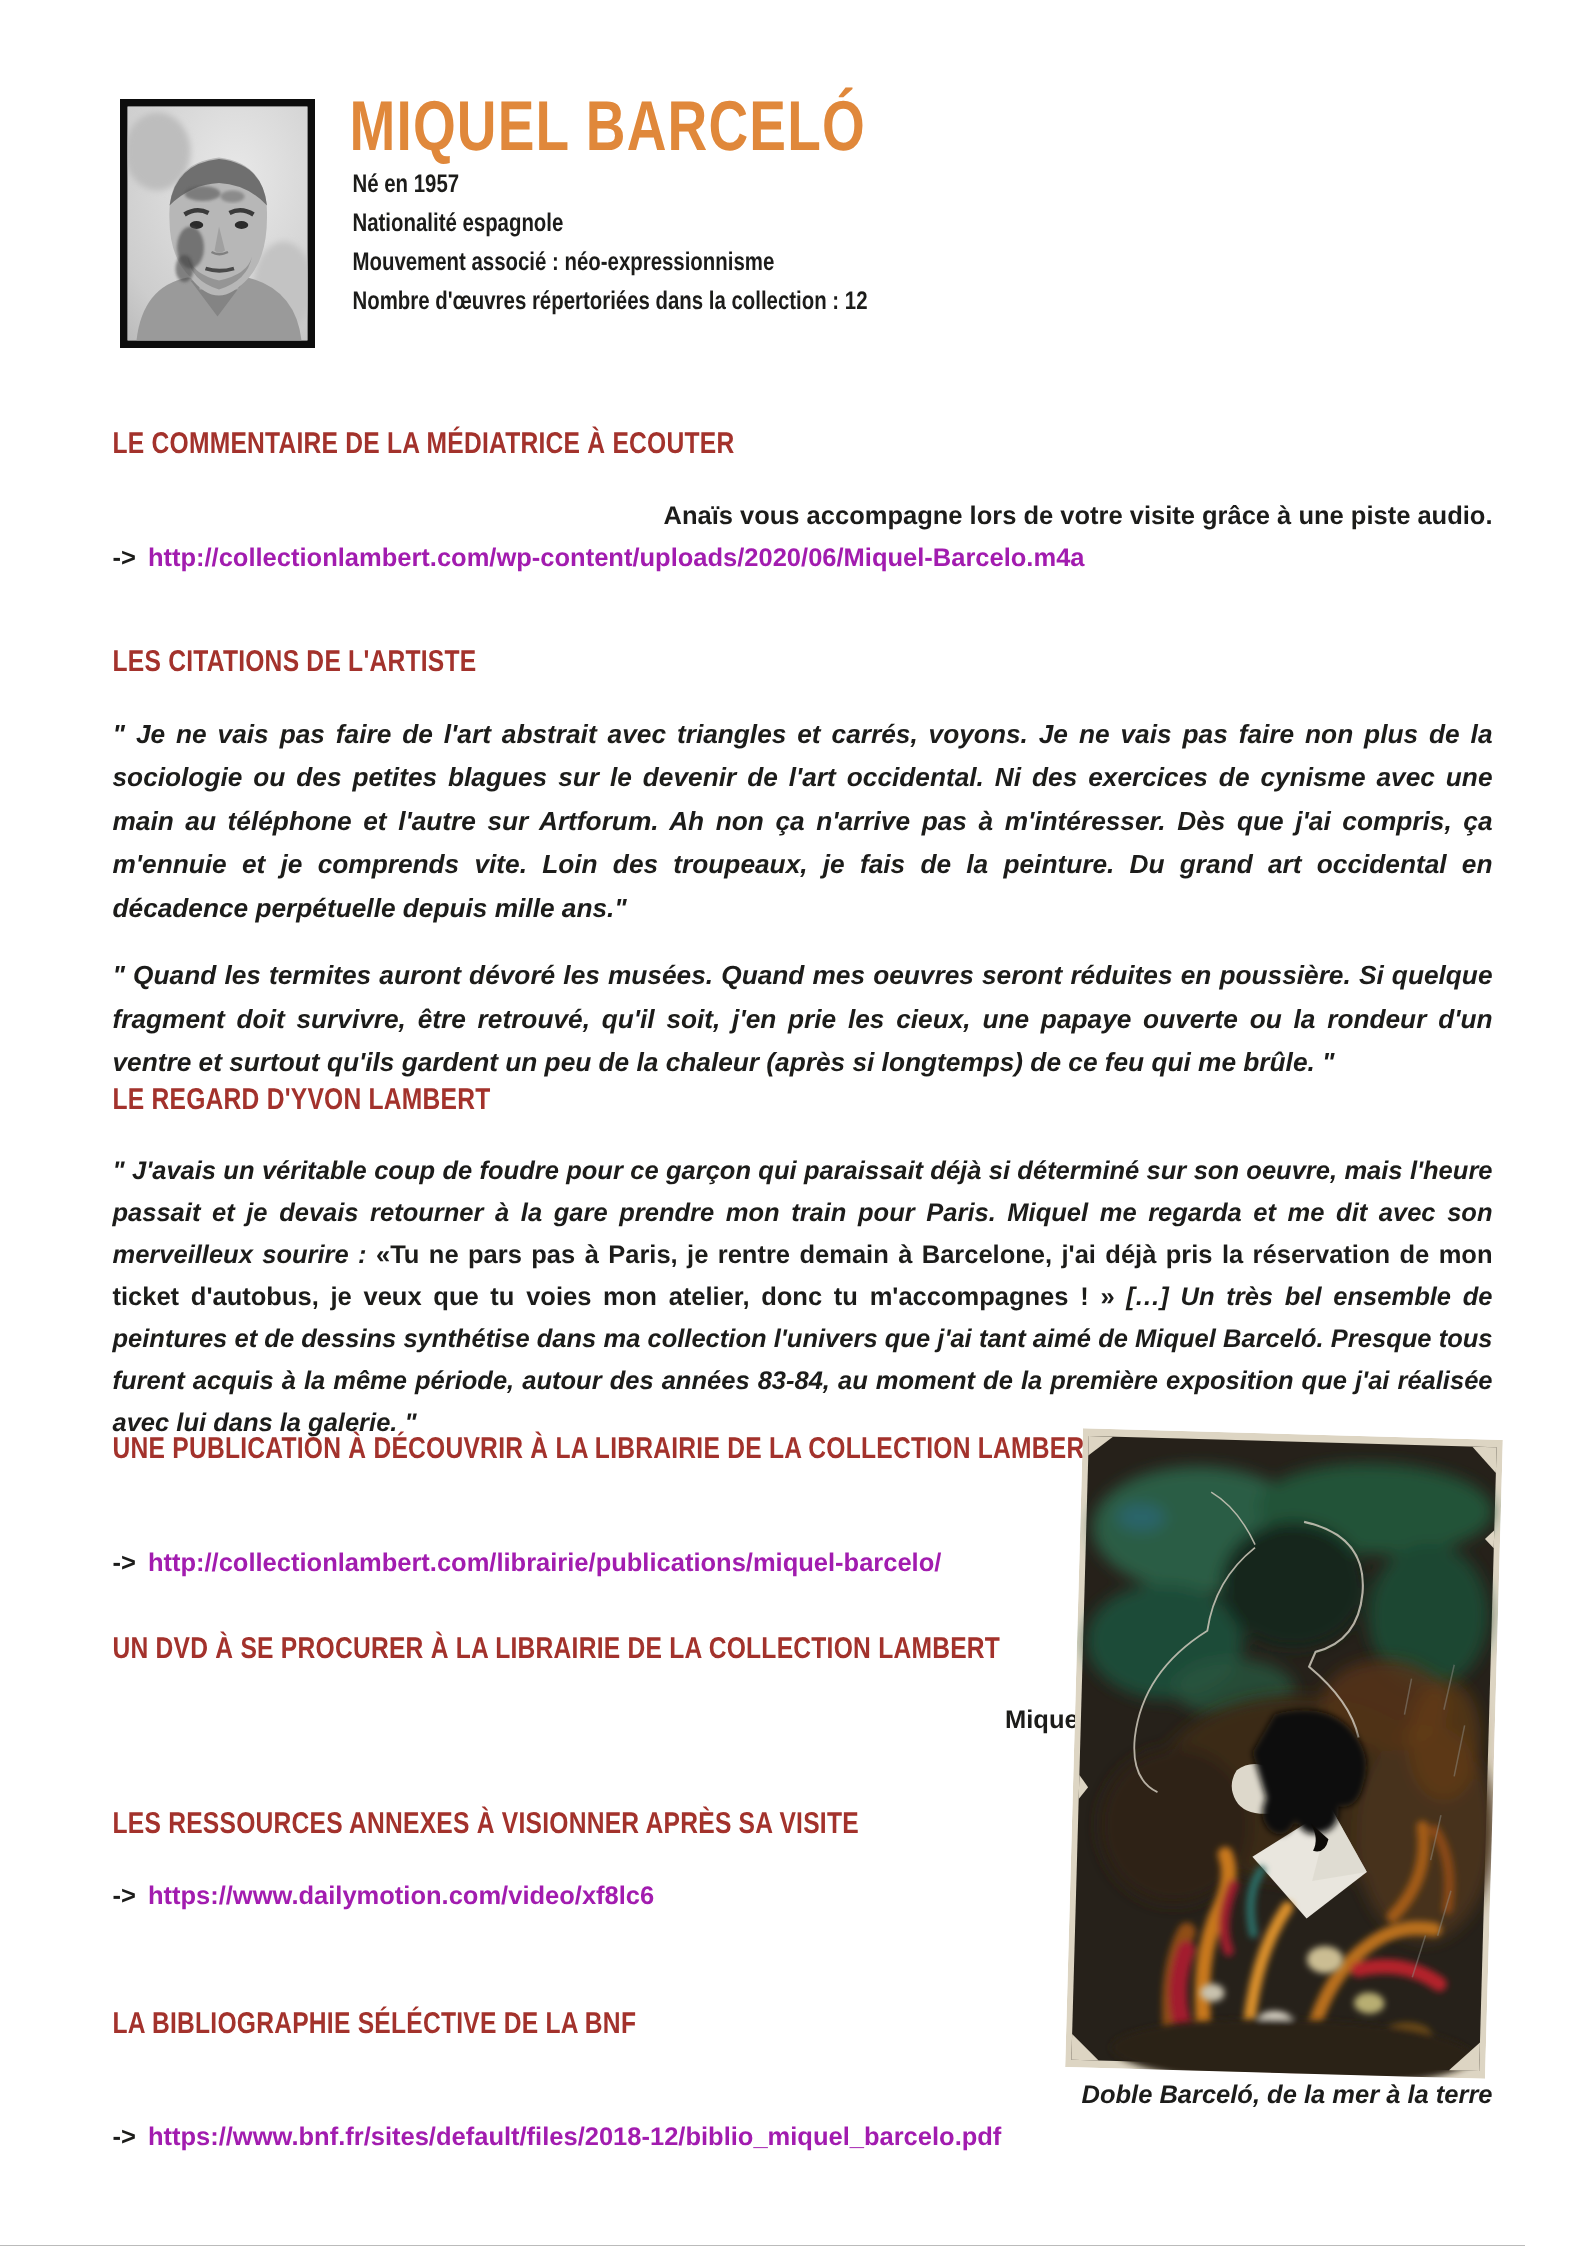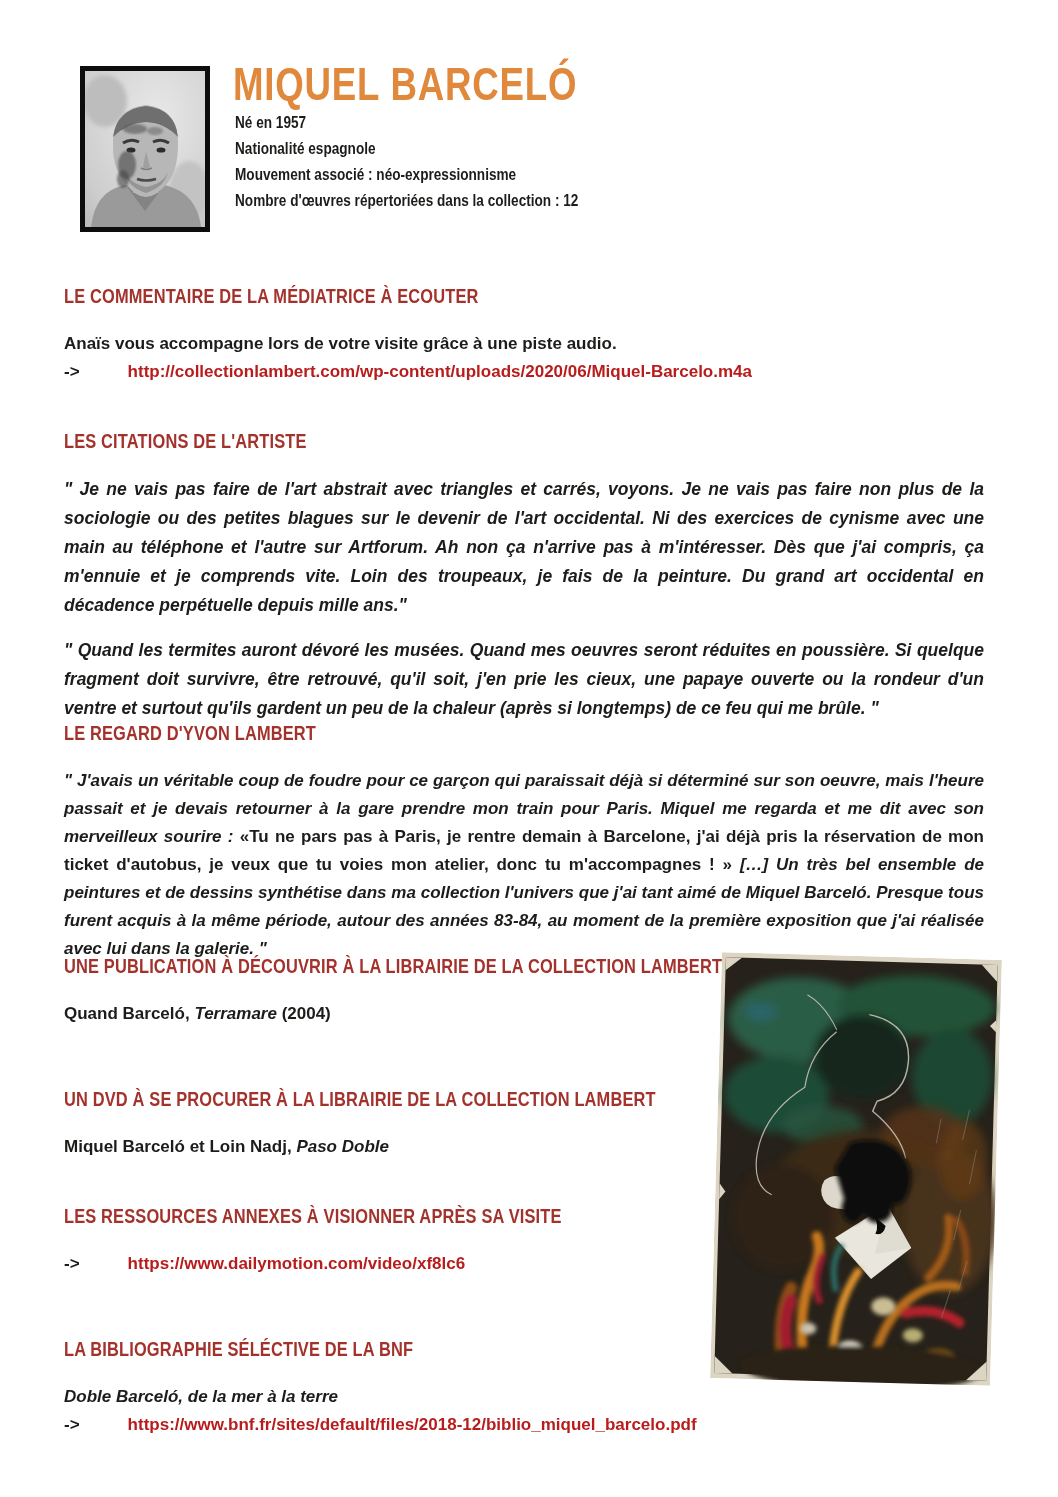--- a/index.html
+++ b/index.html
@@ -33,43 +33,43 @@
     white-space:nowrap;
   }
   .bio{
     position:absolute;left:235px;top:110px;
     font-size:17px;line-height:26px;
     transform:scaleX(0.8);
     transform-origin:left top;
     white-space:nowrap;
   }
   
-  .sec{position:absolute;left:64px;width:920px;}
+  .sec{position:absolute;left:75px;width:920px;}
   .sec h2{
     margin:0 0 22px 0;
     font-size:20px;
     letter-spacing:.2px;
     color:#A3322C;
     transform:scaleX(0.82);
     transform-origin:left top;
     white-space:nowrap;
   }
-  .body-line{font-size:17px;line-height:28px;margin:0;}
+  .body-line{font-size:17px;line-height:28px;margin:0;text-align:right;}
   .quote{
     font-style:italic;
     font-size:17.5px;line-height:29px;
     text-align:justify;
     margin:0;
   }
   .quote + .quote{margin-top:16px;}
   .upright{font-style:normal;}
   .it{font-style:italic;}
   .linkline{font-size:17px;line-height:28px;margin:0;white-space:nowrap;}
   .arrow{color:#1c1c1a;margin-right:8px;}
-  a.doc-link{color:#b91c1c;text-decoration:none;cursor:pointer;margin-left:40px;}
+  a.doc-link{color:#a21caf;text-decoration:none;cursor:pointer;}
   
   .artwork{
     position:absolute;left:716px;top:956px;
     width:280px;height:426px;
     transform:rotate(1.6deg);
     transform-origin:center center;
   }
   .artwork svg{display:block;width:100%;height:100%;}
 </style>
 </head>
@@ -146,20 +146,21 @@
   </section>
 
   <section class="sec" style="top:722px">
     <h2>LE REGARD D'YVON LAMBERT</h2>
     <p class="quote" style="font-size:17px;line-height:28px"><span class="it">" J'avais un véritable coup de foudre pour ce garçon qui paraissait déjà si déterminé sur son oeuvre, mais l'heure passait et je devais retourner à la gare prendre mon train pour Paris. Miquel me regarda et me dit avec son merveilleux sourire : </span><span class="upright">«Tu ne pars pas à Paris, je rentre demain à Barcelone, j'ai déjà pris la réservation de mon ticket d'autobus, je veux que tu voies mon atelier, donc tu m'accompagnes ! » </span><span class="it">[…] Un très bel ensemble de peintures et de dessins synthétise dans ma collection l'univers que j'ai tant aimé de Miquel Barceló. Presque tous furent acquis à la même période, autour des années 83-84, au moment de la première exposition que j'ai réalisée avec lui dans la galerie. "</span></p>
   </section>
 
   <section class="sec" style="top:955px">
     <h2>UNE PUBLICATION À DÉCOUVRIR À LA LIBRAIRIE DE LA COLLECTION LAMBERT</h2>
     <p class="body-line"><span>Quand Barceló, </span><span class="it">Terramare</span><span> (2004)</span></p>
+    <p class="linkline"><span class="arrow">-&gt;</span><a class="doc-link">http://collectionlambert.com/librairie/publications/miquel-barcelo/</a></p>
   </section>
 
   <section class="sec" style="top:1088px">
     <h2>UN DVD À SE PROCURER À LA LIBRAIRIE DE LA COLLECTION LAMBERT</h2>
     <p class="body-line"><span>Miquel Barceló et Loin Nadj, </span><span class="it">Paso Doble</span></p>
   </section>
 
   <section class="sec" style="top:1205px">
     <h2>LES RESSOURCES ANNEXES À VISIONNER APRÈS SA VISITE</h2>
     <p class="linkline"><span class="arrow">-&gt;</span><a class="doc-link">https://www.dailymotion.com/video/xf8lc6</a></p>

